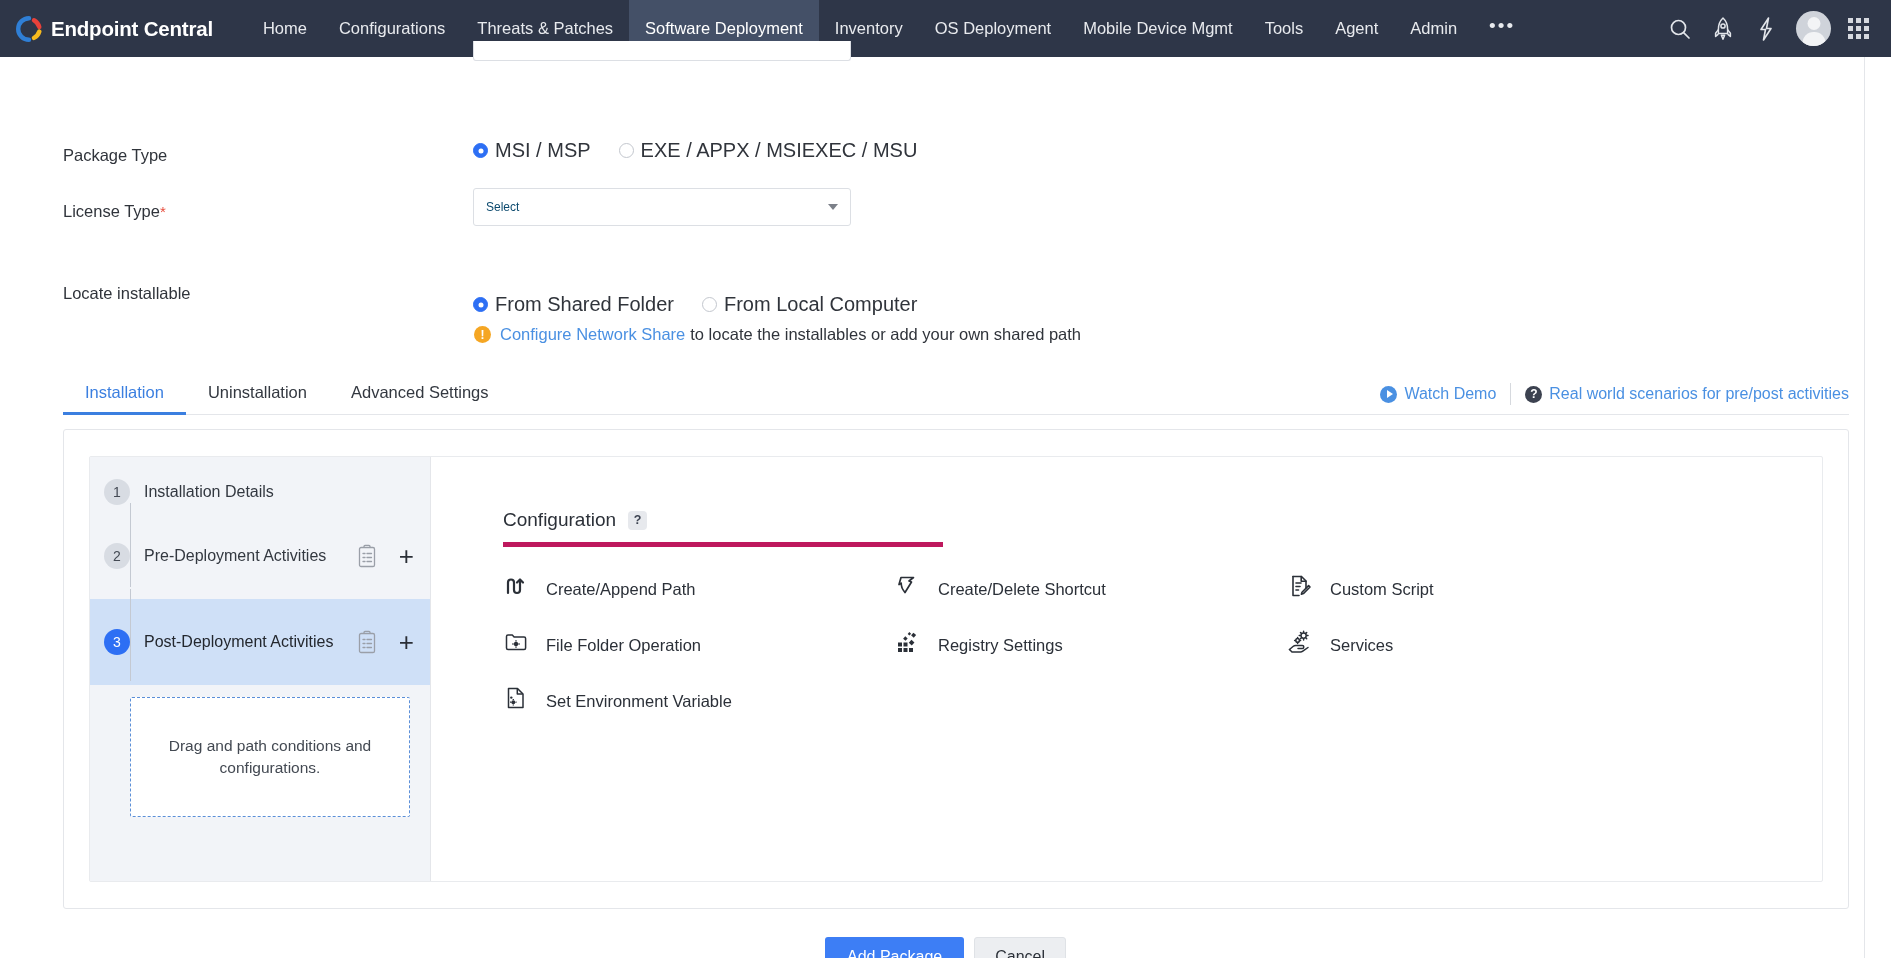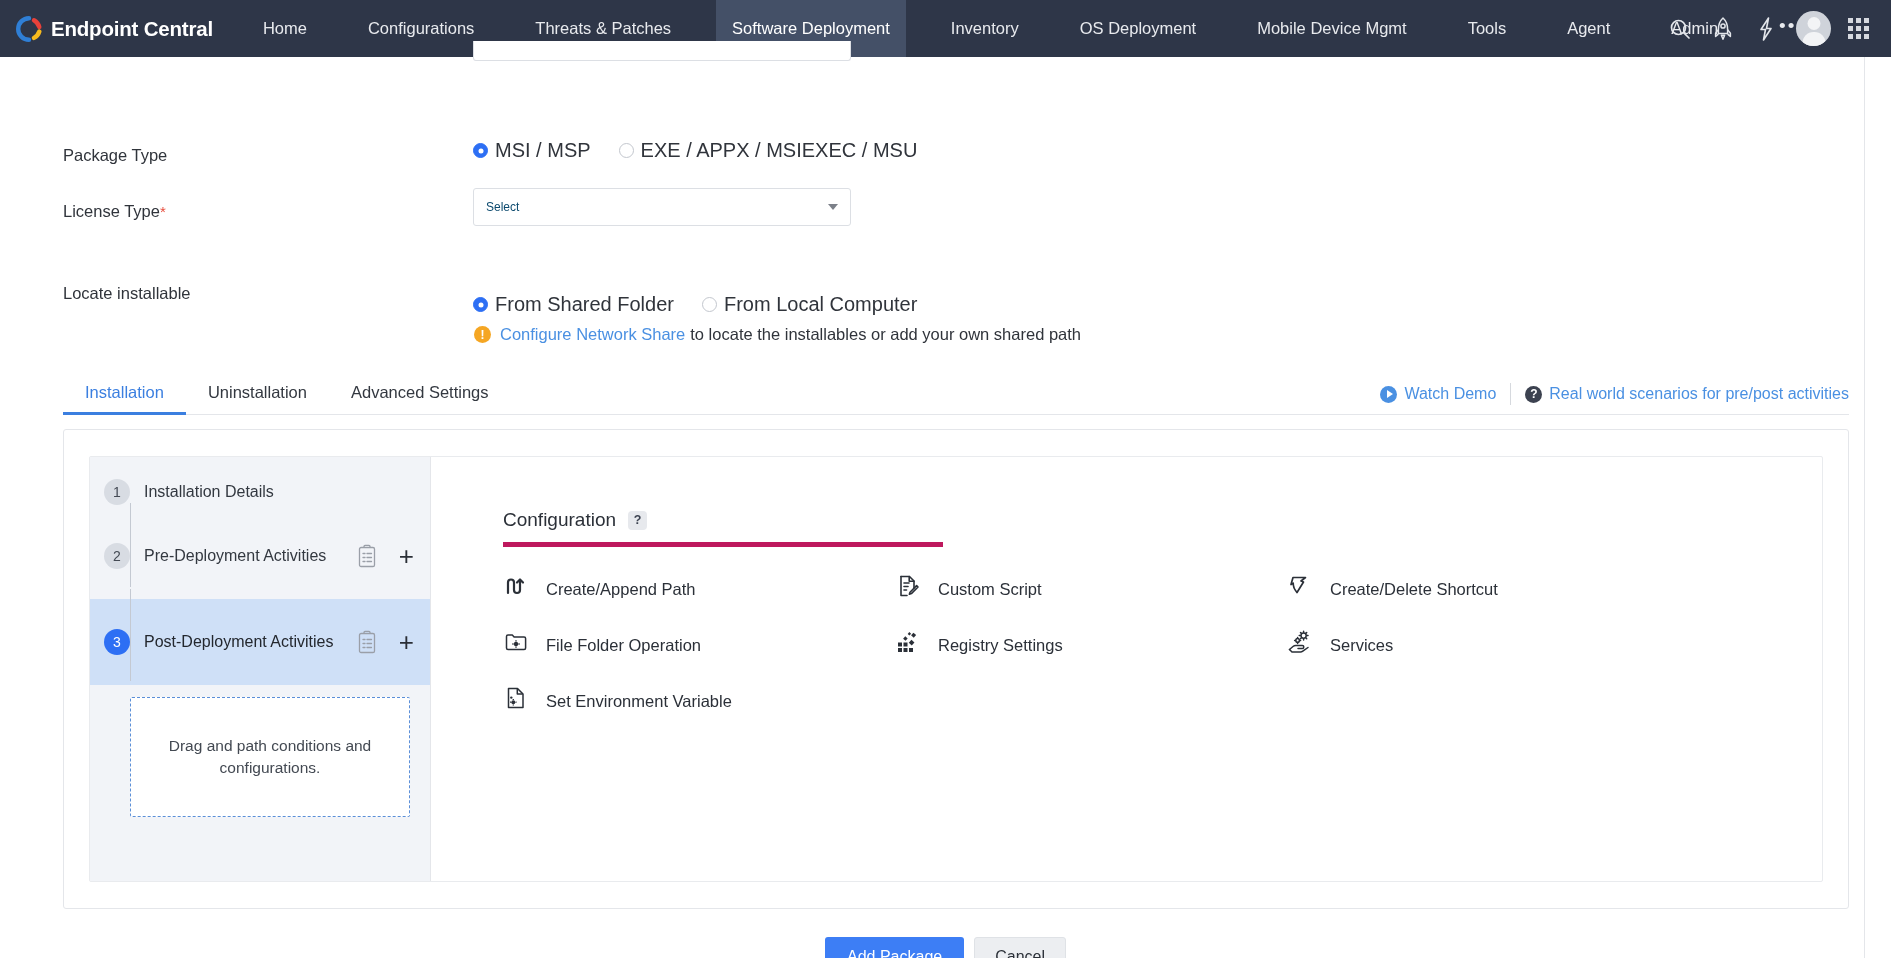--- a/index.html
+++ b/index.html
@@ -21,21 +21,21 @@
   .brand {
     display: flex; align-items: center;
     padding-left: 16px; padding-right: 10px;
     height: 100%;
   }
   .brand-logo { width: 26px; height: 26px; margin-right: 9px; flex: 0 0 auto; }
   .brand-name {
     color: #ffffff; font-size: 20.5px; font-weight: bold;
     letter-spacing: -0.2px; white-space: nowrap;
   }
-  .nav-items { display: flex; align-items: flex-start; height: 100%; margin-left: 24px; gap: 29px; }
+  .nav-items { display: flex; align-items: flex-start; height: 100%; margin-left: 24px; }
   .nav-item {
     display: flex; align-items: center;
     padding: 0 16px;
     color: #e8eaee; font-size: 16.5px;
     white-space: nowrap; cursor: pointer;
     height: 100%;
   }
   .nav-item.active { background: #445067; color: #ffffff; }
   .nav-more { letter-spacing: 2px; font-size: 19px; padding-bottom: 6px; }
   .topbar-right {
@@ -450,40 +450,40 @@
               <svg viewBox="0 0 24 24" width="24" height="24" fill="none" stroke="#2b3038" stroke-width="2.2" stroke-linecap="round" stroke-linejoin="round">
                 <path d="M4 19V8.5a3 3 0 0 1 6 0V16a3 3 0 0 0 6 0V6"></path>
                 <path d="M13 8.5 16 5.5 19 8.5"></path>
               </svg>
             </span>
             <span class="cfg-name">Create/Append Path</span>
           </div>
 
           <div class="cfg-item">
             <span class="cfg-ico">
+              <svg viewBox="0 0 24 24" width="24" height="24" fill="none" stroke="#2b3038" stroke-width="1.7" stroke-linecap="round" stroke-linejoin="round">
+                <path d="M17.5 3.5 13 7 15.5 8 9 18.5c-2.5-3-4-6-3.8-9.4L3 10.5l2-7z"></path>
+              </svg>
+            </span>
+            <span class="cfg-name">Create/Delete Shortcut</span>
+          </div>
+
+          <div class="cfg-item">
+            <span class="cfg-ico">
               <svg viewBox="0 0 24 24" width="24" height="24" fill="none" stroke="#2b3038" stroke-width="1.6" stroke-linecap="round" stroke-linejoin="round">
                 <path d="M5 2.5h8.5L18 7v7"></path>
                 <path d="M5 2.5V21.5h6"></path>
                 <path d="M13.2 2.6v4.6H18"></path>
                 <line x1="8" y1="9" x2="13" y2="9"></line>
                 <line x1="8" y1="12.5" x2="12" y2="12.5"></line>
                 <line x1="8" y1="16" x2="10.5" y2="16"></line>
                 <path d="M20.6 11.6 22 13l-6.6 6.6-2 .6.6-2z"></path>
               </svg>
             </span>
             <span class="cfg-name">Custom Script</span>
-          </div>
-
-          <div class="cfg-item">
-            <span class="cfg-ico">
-              <svg viewBox="0 0 24 24" width="24" height="24" fill="none" stroke="#2b3038" stroke-width="1.7" stroke-linecap="round" stroke-linejoin="round">
-                <path d="M17.5 3.5 13 7 15.5 8 9 18.5c-2.5-3-4-6-3.8-9.4L3 10.5l2-7z"></path>
-              </svg>
-            </span>
-            <span class="cfg-name">Create/Delete Shortcut</span>
           </div>
 
           <div class="cfg-item">
             <span class="cfg-ico">
               <svg viewBox="0 0 24 24" width="24" height="24" fill="none" stroke="#2b3038" stroke-width="1.5" stroke-linejoin="round">
                 <path d="M2.5 6.5a1.5 1.5 0 0 1 1.5-1.5h4.3l1.8 2h10a1.5 1.5 0 0 1 1.5 1.5v9.5a1.5 1.5 0 0 1-1.5 1.5H4a1.5 1.5 0 0 1-1.5-1.5z"></path>
                 <circle cx="12" cy="14" r="2.2" fill="#2b3038" stroke="none"></circle>
                 <g stroke="#2b3038" stroke-width="1.4">
                   <line x1="12" y1="10.3" x2="12" y2="11.6"></line>
                   <line x1="12" y1="16.4" x2="12" y2="17.7"></line>

